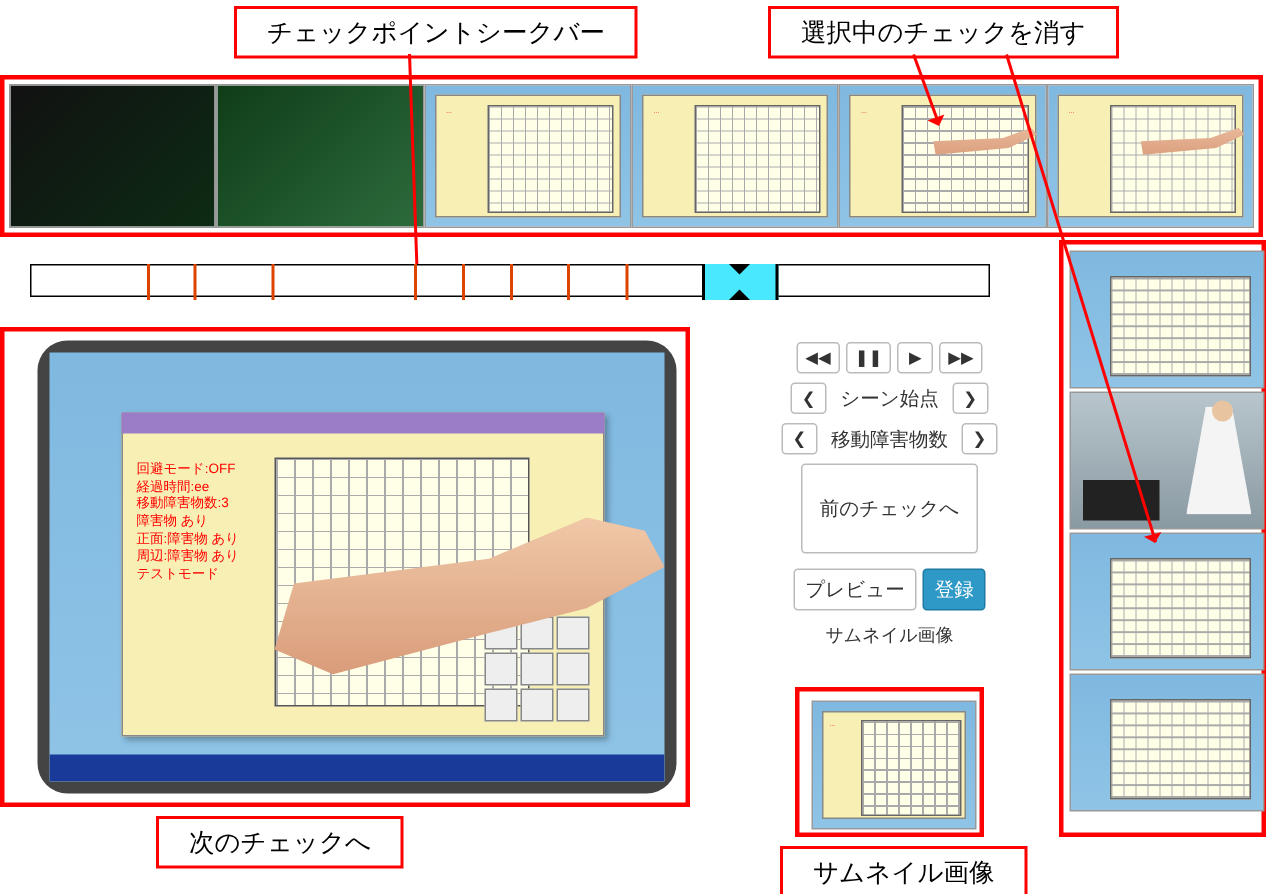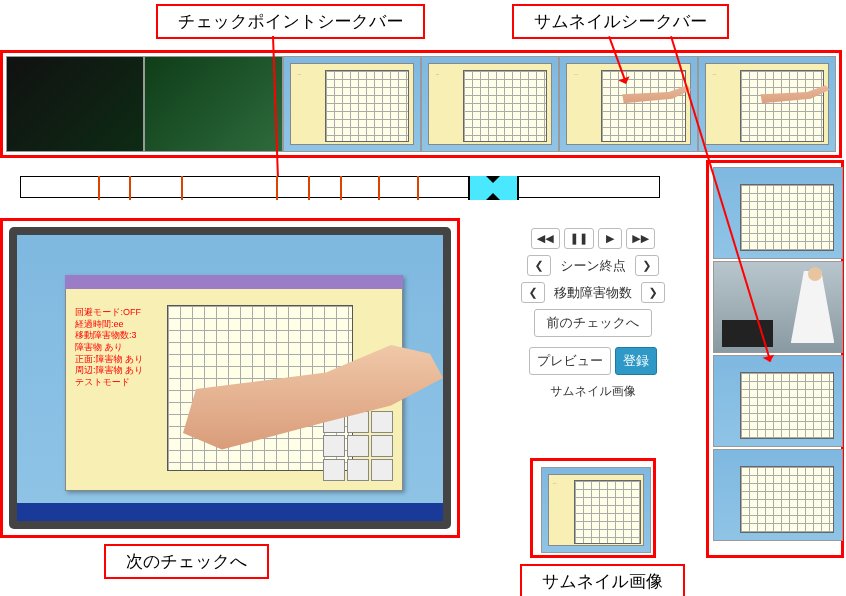--- a/index.html
+++ b/index.html
@@ -108,22 +108,23 @@
     position:absolute;
     left:50%; bottom:0;
     transform:translateX(-50%);
     border:7px solid transparent;
     border-bottom-color:#000;
   }
   
   .player {
     position:absolute;
     background:#444;
-    border-radius:5px;
+    border-radius:20px;
     padding:8px;
+    margin-left:16px;
   }
   .player-inner {
     width:100%; height:100%;
     background: linear-gradient(#7fb8e0,#8fc4e6);
     position:relative;
     overflow:hidden;
   }
   .player-inner .taskbar {
     position:absolute; left:0; right:0; bottom:0; height:18px;
     background:#1a3a9a;
@@ -178,21 +179,21 @@
   .btn {
     background:#fff;
     border:1px solid #bbb;
     border-radius:3px;
     padding:4px 7px;
     font-size:13px;
     cursor:pointer;
     min-width:24px;
     text-align:center;
   }
-  .btn.wide { padding:4px 12px; min-width:70px; }
+  .btn.wide { padding:20px 12px; min-width:70px; }
   .btn.tiny { font-size:11px; padding:3px 5px; }
   .btn.danger { background:#c0392b; color:#fff; border-color:#a02818; }
   .btn.primary { background:#2e99c6; color:#fff; border-color:#1c7aa3; }
   .scene-row { display:flex; gap:3px; align-items:center; }
   .scene-row .label { font-size:13px; padding:0 6px; }
   .small-title { font-size:12px; margin-top:2px; }
   
   .sel-thumb {
     width:110px; height:86px;
     position:relative;
@@ -232,21 +233,21 @@
   }
   .right-col .rthumb .laptop {
     position:absolute; left:6%; bottom:6%; width:40%; height:30%;
     background:#222;
   }
 </style>
 </head>
 <body>
 
 <div class="anno-label" style="left:156px; top:4px;text-align:right;">チェックポイントシークバー</div>
-<div class="anno-label" style="left:512px; top:4px;">サムネイルシークバー</div>
+<div class="anno-label" style="left:512px; top:4px;">選択中のチェックを消す</div>
 
 <div class="anno-box" style="left:0; top:50px; width:842px; height:108px;">
   <div class="thumb-strip" style="position:absolute; inset:3px;">
     <div class="thumb dark"></div>
     <div class="thumb green"></div>
     <div class="thumb app">
         <span class="redtxt">…</span>
         <div class="grid"></div>
       </div>
     <div class="thumb app">
@@ -317,21 +318,21 @@
 
 <div class="controls" style="left:508px; top:228px;">
   <div class="btn-row">
     <div class="btn tiny"><span>◀◀</span></div>
     <div class="btn tiny"><span>❚❚</span></div>
     <div class="btn tiny"><span>▶</span></div>
     <div class="btn tiny"><span>▶▶</span></div>
   </div>
   <div class="scene-row">
     <div class="btn tiny"><span>❮</span></div>
-    <span class="label">シーン終点</span>
+    <span class="label">シーン始点</span>
     <div class="btn tiny"><span>❯</span></div>
   </div>
   <div class="scene-row">
     <div class="btn tiny"><span>❮</span></div>
     <span class="label">移動障害物数</span>
     <div class="btn tiny"><span>❯</span></div>
   </div>
   <div class="btn-row">
     <div class="btn wide">前のチェックへ</div>
   </div>

